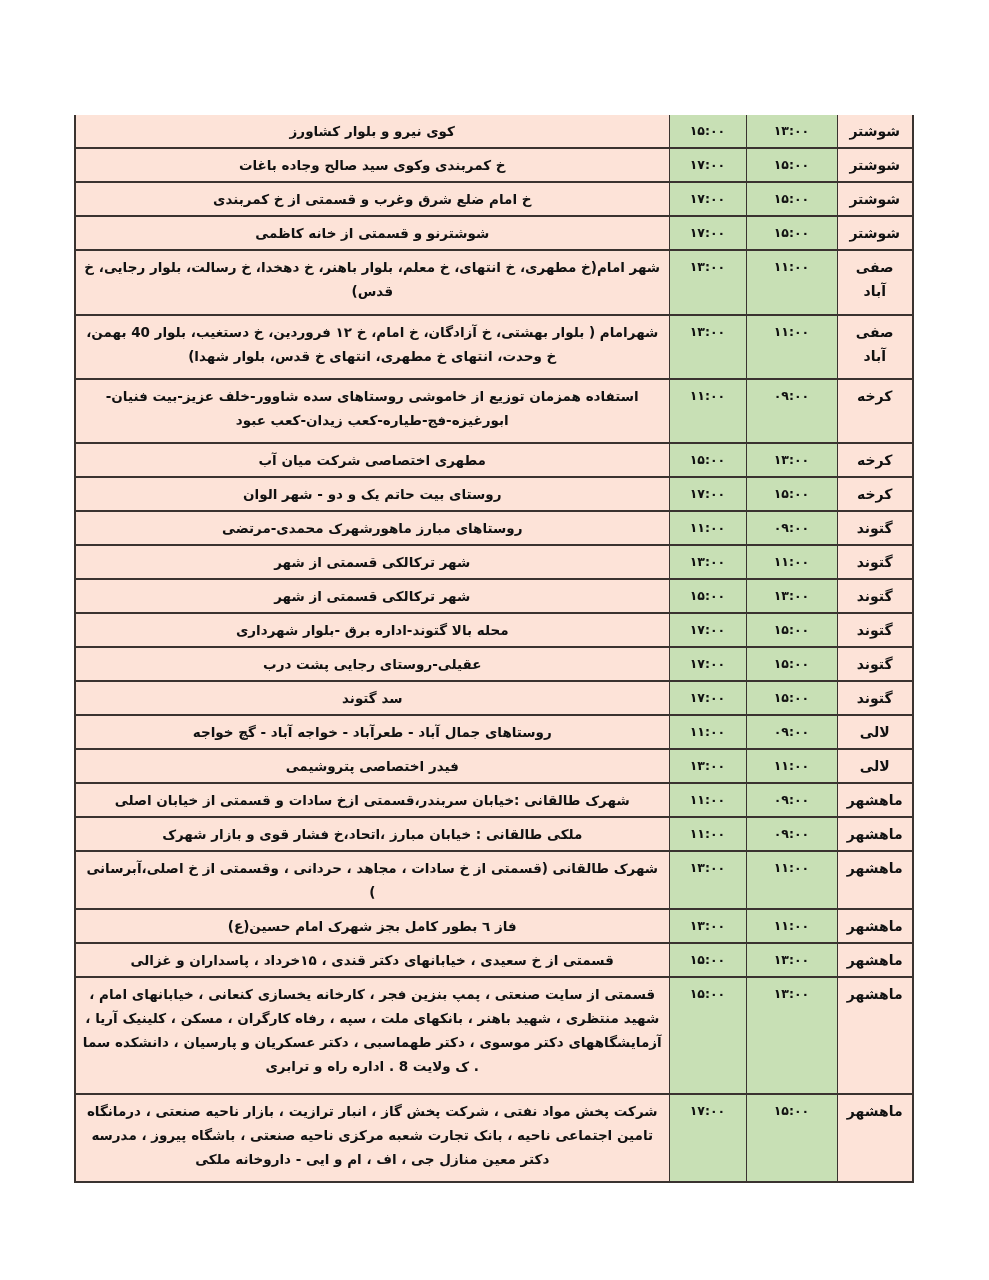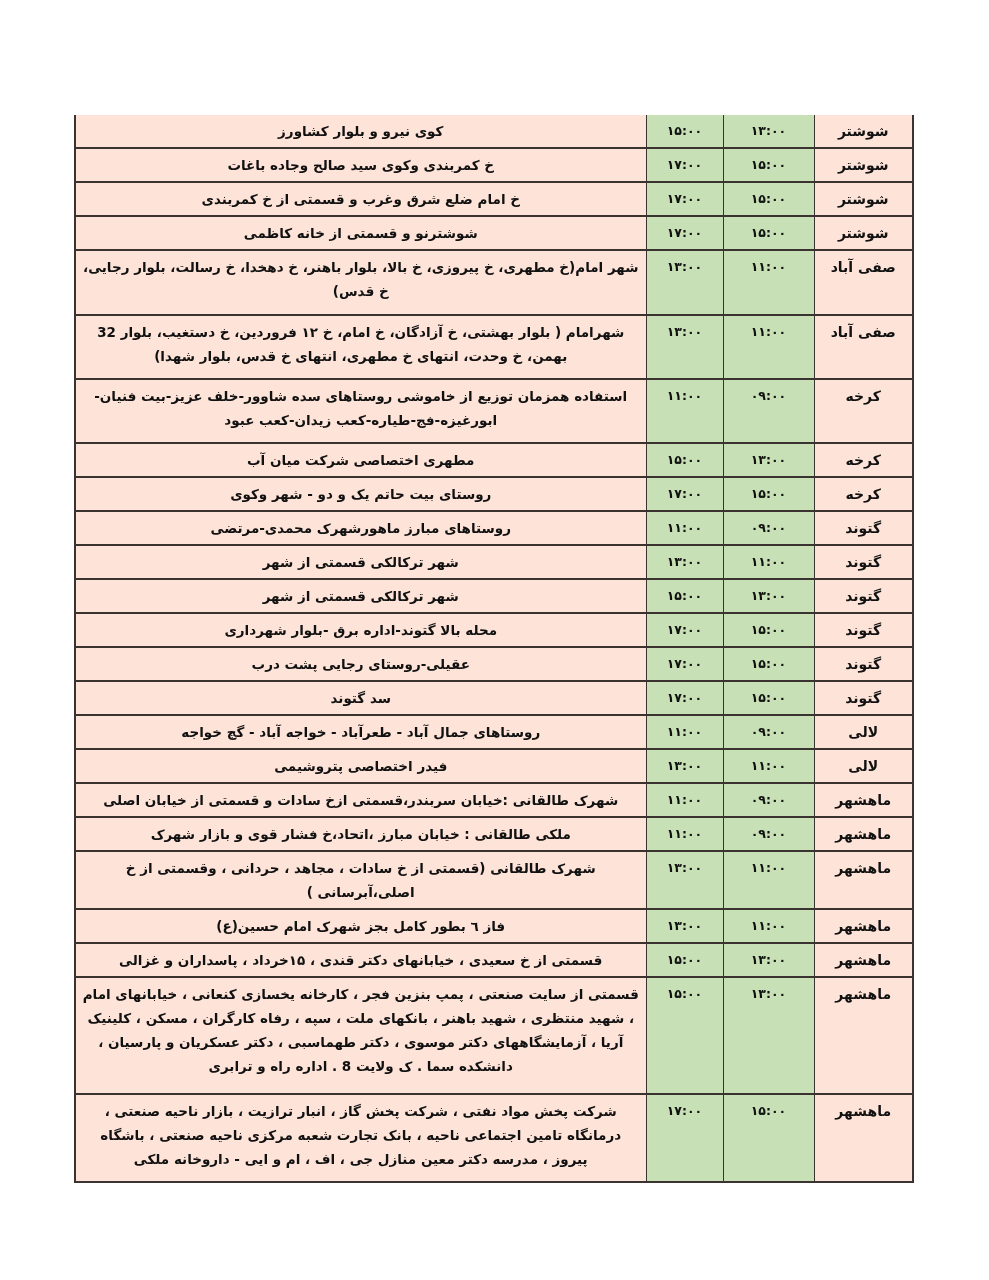--- a/index.html
+++ b/index.html
@@ -33,21 +33,21 @@
       padding: 0 6px;
       vertical-align: top;
       text-align: center;
       font-weight: bold;
       color: #111;
       box-sizing: border-box;
     }
     .schedule-table tr:first-child td {
       border-top: none;
     }
-    .col-city { width: 99px; background: #fde3d8; font-size: 14px; }
+    .col-city { width: 76px; background: #fde3d8; font-size: 14px; }
     .col-start { width: 91px; background: #c8e0b5; font-size: 12.5px; }
     .col-end { width: 77px; background: #c8e0b5; font-size: 12.5px; }
     .col-desc { background: #fde3d8; font-size: 13.5px; }
     .cell-text {
       display: block;
       line-height: 24px;
       padding-top: 4px;
       padding-bottom: 4px;
     }
     .time-text {
@@ -122,35 +122,35 @@
       <td class="col-city">
           <span class="cell-text">صفی آباد</span>
         </td>
       <td class="col-start">
           <span class="cell-text time-text">۱۱:۰۰</span>
         </td>
       <td class="col-end">
           <span class="cell-text time-text">۱۳:۰۰</span>
         </td>
       <td class="col-desc">
-          <span class="cell-text">شهر امام(خ مطهری، خ پیروزی، خ بالا، بلوار باهنر، خ دهخدا، خ رسالت، بلوار رجایی، خ قدس)</span>
+          <span class="cell-text">شهر امام(خ مطهری، خ انتهای، خ معلم، بلوار باهنر، خ دهخدا، خ رسالت، بلوار رجایی، خ قدس)</span>
         </td>
     </tr>
       <tr style="height: 64px;">
       <td class="col-city">
           <span class="cell-text">صفی آباد</span>
         </td>
       <td class="col-start">
           <span class="cell-text time-text">۱۱:۰۰</span>
         </td>
       <td class="col-end">
           <span class="cell-text time-text">۱۳:۰۰</span>
         </td>
       <td class="col-desc">
-          <span class="cell-text">شهرامام ( بلوار بهشتی، خ آزادگان، خ امام، خ ۱۲ فروردین، خ دستغیب، بلوار 32 بهمن، خ وحدت، انتهای خ مطهری، انتهای خ قدس، بلوار شهدا)</span>
+          <span class="cell-text">شهرامام ( بلوار بهشتی، خ آزادگان، خ امام، خ ۱۲ فروردین، خ دستغیب، بلوار 40 بهمن، خ وحدت، انتهای خ مطهری، انتهای خ قدس، بلوار شهدا)</span>
         </td>
     </tr>
       <tr style="height: 64px;">
       <td class="col-city">
           <span class="cell-text">کرخه</span>
         </td>
       <td class="col-start">
           <span class="cell-text time-text">۰۹:۰۰</span>
         </td>
       <td class="col-end">
@@ -178,21 +178,21 @@
       <td class="col-city">
           <span class="cell-text">کرخه</span>
         </td>
       <td class="col-start">
           <span class="cell-text time-text">۱۵:۰۰</span>
         </td>
       <td class="col-end">
           <span class="cell-text time-text">۱۷:۰۰</span>
         </td>
       <td class="col-desc">
-          <span class="cell-text">روستای بیت حاتم یک و دو - شهر وکوی</span>
+          <span class="cell-text">روستای بیت حاتم یک و دو - شهر الوان</span>
         </td>
     </tr>
       <tr style="height: 33px;">
       <td class="col-city">
           <span class="cell-text">گتوند</span>
         </td>
       <td class="col-start">
           <span class="cell-text time-text">۰۹:۰۰</span>
         </td>
       <td class="col-end">

